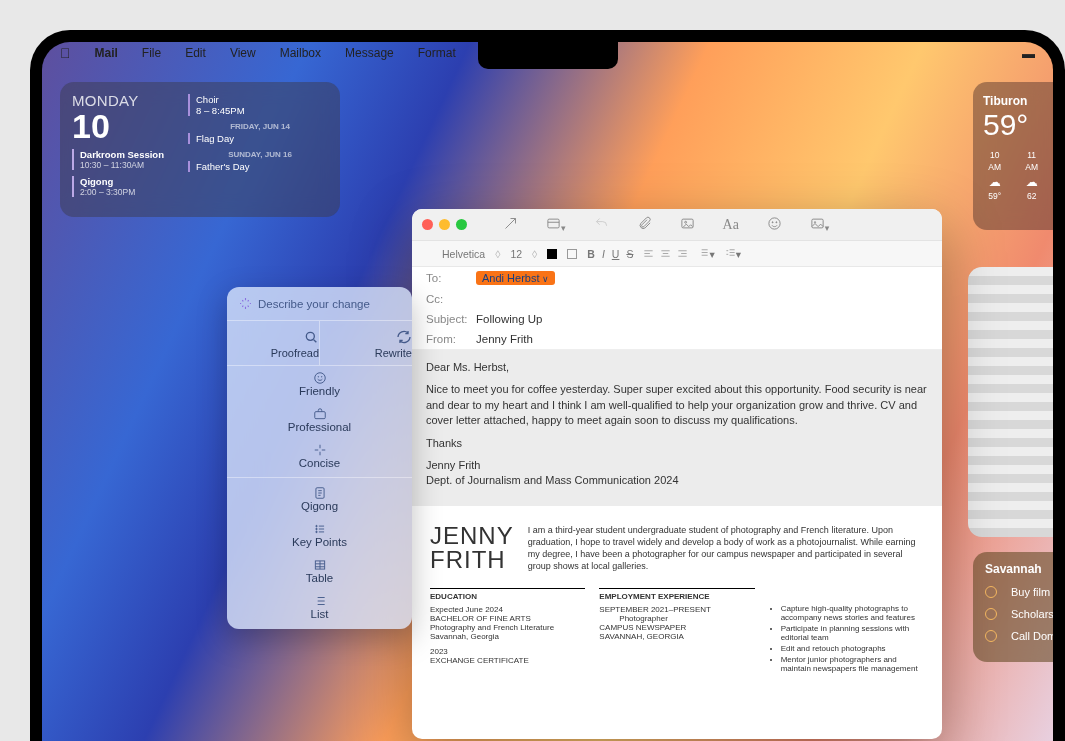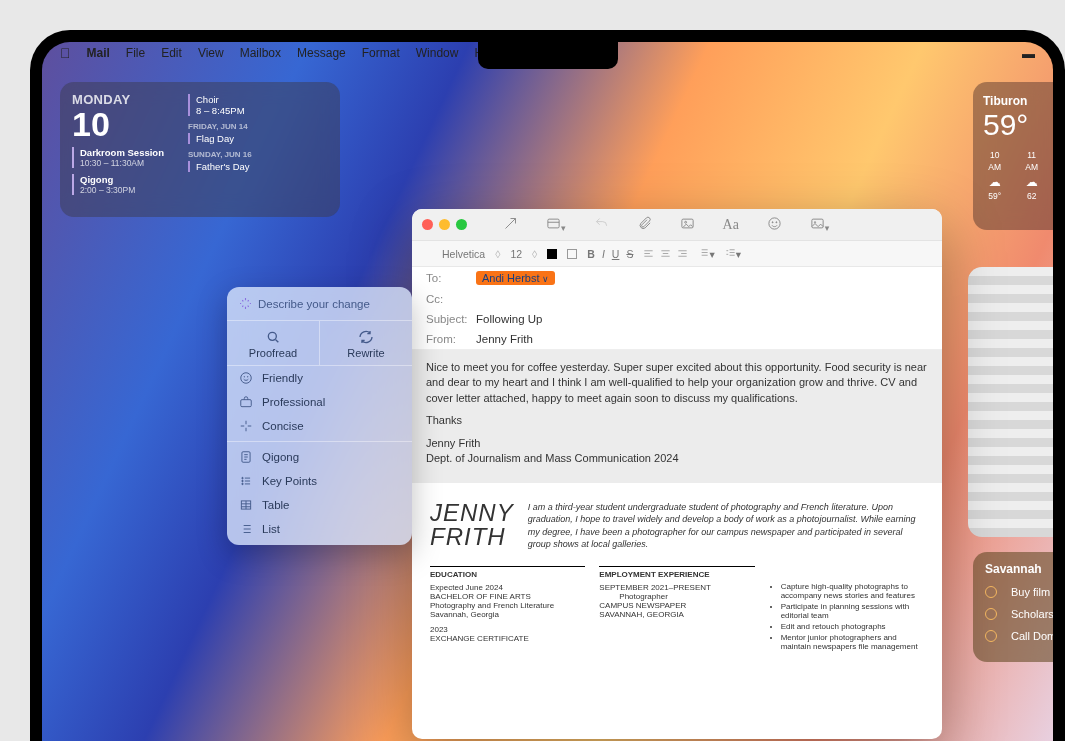--- a/index.html
+++ b/index.html
@@ -5,36 +5,36 @@
   * { box-sizing: border-box; margin: 0; padding: 0; font-family: -apple-system, "Helvetica Neue", Helvetica, Arial, sans-serif; }
   body { width: 1065px; height: 741px; overflow: hidden; background: #e8e8e8; position: relative; }
 
   .bezel { position: absolute; left: 30px; top: 30px; right: 0; bottom: 0;
            background: #000; border-radius: 40px 40px 0 0; padding: 12px 12px 0 12px; }
   .notch { position: absolute; top: 11px; left: 50%; transform: translateX(-50%);
            width: 140px; height: 28px; background: #000; border-radius: 0 0 10px 10px; z-index: 10; }
   .screen { width: 100%; height: 100%; border-radius: 28px 28px 0 0; overflow: hidden; position: relative;
             background: linear-gradient(115deg, #5e4f9e 0%, #3767d3 20%, #2c3fb0 32%, #ff9f5a 50%, #ffc86e 66%, #f08a6e 82%, #e8d0e0 100%); }
 
-  .menubar { height: 22px; display: flex; align-items: center; gap: 16px; padding: 0 18px; color: #222; font-size: 12px; font-weight: 500; }
+  .menubar { height: 22px; display: flex; align-items: center; gap: 24px; padding: 0 18px; color: #222; font-size: 12px; font-weight: 500; }
   .menubar span { cursor: default; }
   .menubar .right { margin-left: auto; display: flex; gap: 8px; font-size: 13px; }
   .apple-icon::before { content: "\f8ff"; font-size: 14px; }
 
   .widget { position: absolute; border-radius: 14px; color: #fff; backdrop-filter: blur(10px); font-size: 10px; }
   .cal-widget { left: 18px; top: 40px; width: 280px; height: 135px;
                 background: rgba(60,60,80,.5); display: flex; }
   .cal-left { flex: 0 0 120px; padding: 10px 12px; }
-  .cal-day { font-size: 13px; font-weight: 700; letter-spacing: .3px; opacity: .8; }
+  .cal-day { font-size: 15px; font-weight: 400; letter-spacing: .3px; opacity: .8; }
   .cal-date { font-size: 34px; font-weight: 700; line-height: 1; }
   .cal-ev { border-left: 2px solid #bba8e6; padding-left: 6px; margin-top: 6px; }
   .cal-ev .t { font-size: 9.5px; font-weight: 600; }
   .cal-ev .s { font-size: 8.5px; opacity: .75; }
   .cal-right { flex: 1; padding: 10px 8px; }
-  .cal-right .hdr { font-size: 8px; font-weight: 600; opacity: .6; margin-top: 6px; }
+  .cal-right .hdr { font-size: 8px; font-weight: 600; opacity: .6; margin-top: 6px; text-align: center; }
   .cal-right .row { border-left: 2px solid #a890dc; padding-left: 6px; margin: 2px 0; font-size: 9.5px; }
 
   .weather-widget { right: 0px; top: 40px; width: 80px; height: 148px;
                     background: rgba(70,45,40,.45); padding: 12px 10px; border-radius: 14px 0 0 14px; overflow: hidden; }
   .weather-widget .loc { font-size: 12px; font-weight: 600; }
   .weather-widget .tmp { font-size: 30px; font-weight: 300; }
   .weather-widget .hrs { display: flex; gap: 14px; margin-top: 8px; }
   .weather-widget .hr { font-size: 8.5px; text-align: center; line-height: 1.4; }
   .cloud::before { content: "\2601"; font-size: 12px; }
 
@@ -67,40 +67,40 @@
   .hdrfields { border-bottom: 1px solid #eee; }
   .fld { display: flex; align-items: center; padding: 4px 14px; font-size: 11.5px; }
   .fld .lbl { width: 50px; color: #888; }
   .token { background: #f97316; color: #1a3f7e; padding: 1px 6px; border-radius: 3px; font-size: 11px; }
   .token::after { content: " ∨"; font-size: 9px; }
 
   .bodytxt { padding: 10px 14px; background: #ececec; font-size: 11px; line-height: 1.4; color: #333; }
   .bodytxt p { margin-bottom: 7px; }
 
   .attachment { flex: 1; padding: 18px 18px 8px; overflow: hidden; }
-  .att-top { display: flex; gap: 14px; font-style: italic; }
+  .att-top { display: flex; gap: 14px; }
   .att-name { font-size: 24px; font-weight: 400; letter-spacing: 1px; line-height: 1; }
   .att-desc { font-size: 9px; line-height: 1.35; flex: 1; }
   .att-sections { display: flex; gap: 14px; margin-top: 16px; font-size: 8px; }
   .att-sec { flex: 1; }
   .att-sec h4 { font-size: 8px; font-weight: 700; border-top: 1px solid #000; padding-top: 3px; margin-bottom: 4px; }
   .att-sec ul { list-style: disc; padding-left: 12px; }
   .att-sec li { margin-bottom: 2px; }
 
   
   .popover { position: absolute; left: 185px; top: 245px; width: 185px;
              background: rgba(220,232,252,.78); backdrop-filter: blur(18px);
              border-radius: 12px; box-shadow: 0 10px 30px rgba(0,0,0,.25);
              font-size: 11.5px; color: #2a3a5a; padding-bottom: 4px; overflow: hidden; }
   .pop-top { padding: 10px 12px; border-bottom: 1px solid rgba(255,255,255,.4);
              display: flex; align-items: center; gap: 6px; color: #445a8a; }
   .pop-tools { display: flex; border-bottom: 1px solid rgba(255,255,255,.4); }
-  .pop-tool { flex: 1; text-align: center; padding: 8px 0 6px; font-size: 11px; }
+  .pop-tool { flex: 1; text-align: right; padding: 8px 0 6px; font-size: 11px; }
   .pop-tool + .pop-tool { border-left: 1px solid rgba(255,255,255,.4); }
-  .pop-item { display: flex; align-items: center; gap: 9px; padding: 5px 12px; }
+  .pop-item { display: flex; align-items: center; padding: 5px 12px; flex-direction: column; }
   .pop-item svg { width: 14px; height: 14px; stroke: #445a8a; fill: none; stroke-width: 1.6; }
   .pop-div { height: 1px; background: rgba(255,255,255,.4); margin: 3px 0; }
 </style>
 </head>
 <body>
 
 <div class="bezel">
   <div class="notch"></div>
   <div class="screen">
 
@@ -264,20 +264,21 @@
           <span class="lbl">Subject:</span>
           <span>Following Up</span>
         </div>
         <div class="fld">
           <span class="lbl">From:</span>
           <span>Jenny Frith</span>
         </div>
       </div>
 
       <div class="bodytxt">
+        <p>Dear Ms. Herbst,</p>
         <p>Nice to meet you for coffee yesterday. Super super excited about this opportunity. Food security is near and dear to my heart and I think I am well-qualified to help your organization grow and thrive. CV and cover letter attached, happy to meet again soon to discuss my qualifications.</p>
         <p>Thanks</p>
         <p><span>Jenny Frith</span><br><span>Dept. of Journalism and Mass Communication 2024</span></p>
       </div>
 
       <div class="attachment">
         <div class="att-top">
           <div>
             <div class="att-name">JENNY</div>
             <div class="att-name">FRITH</div>

